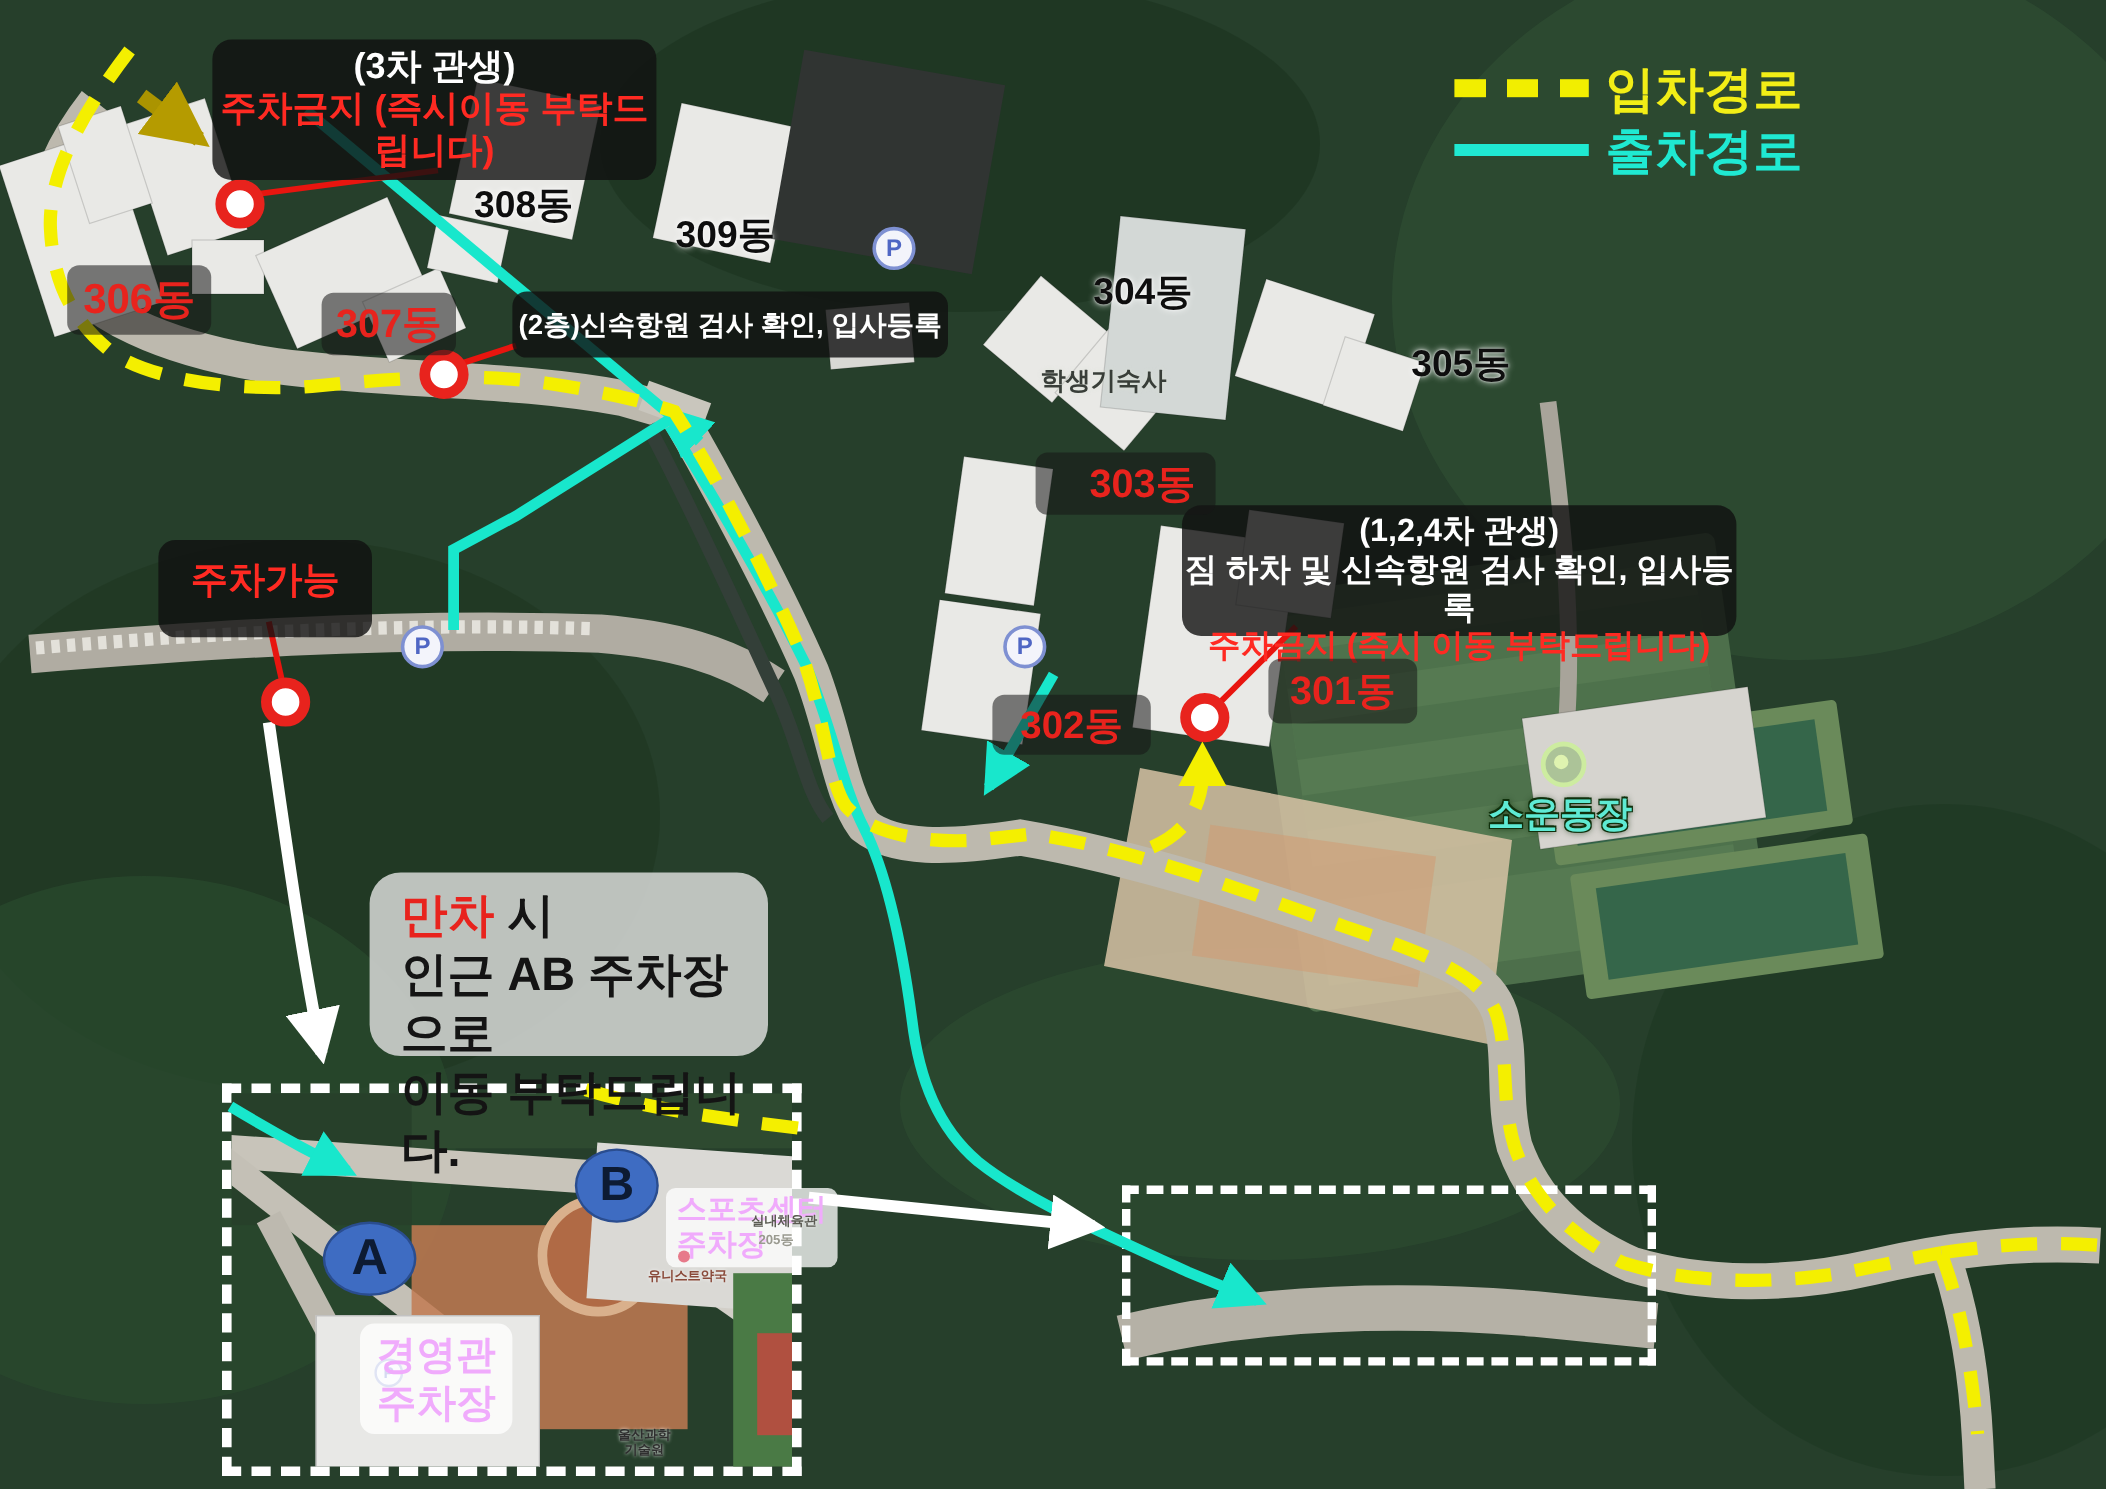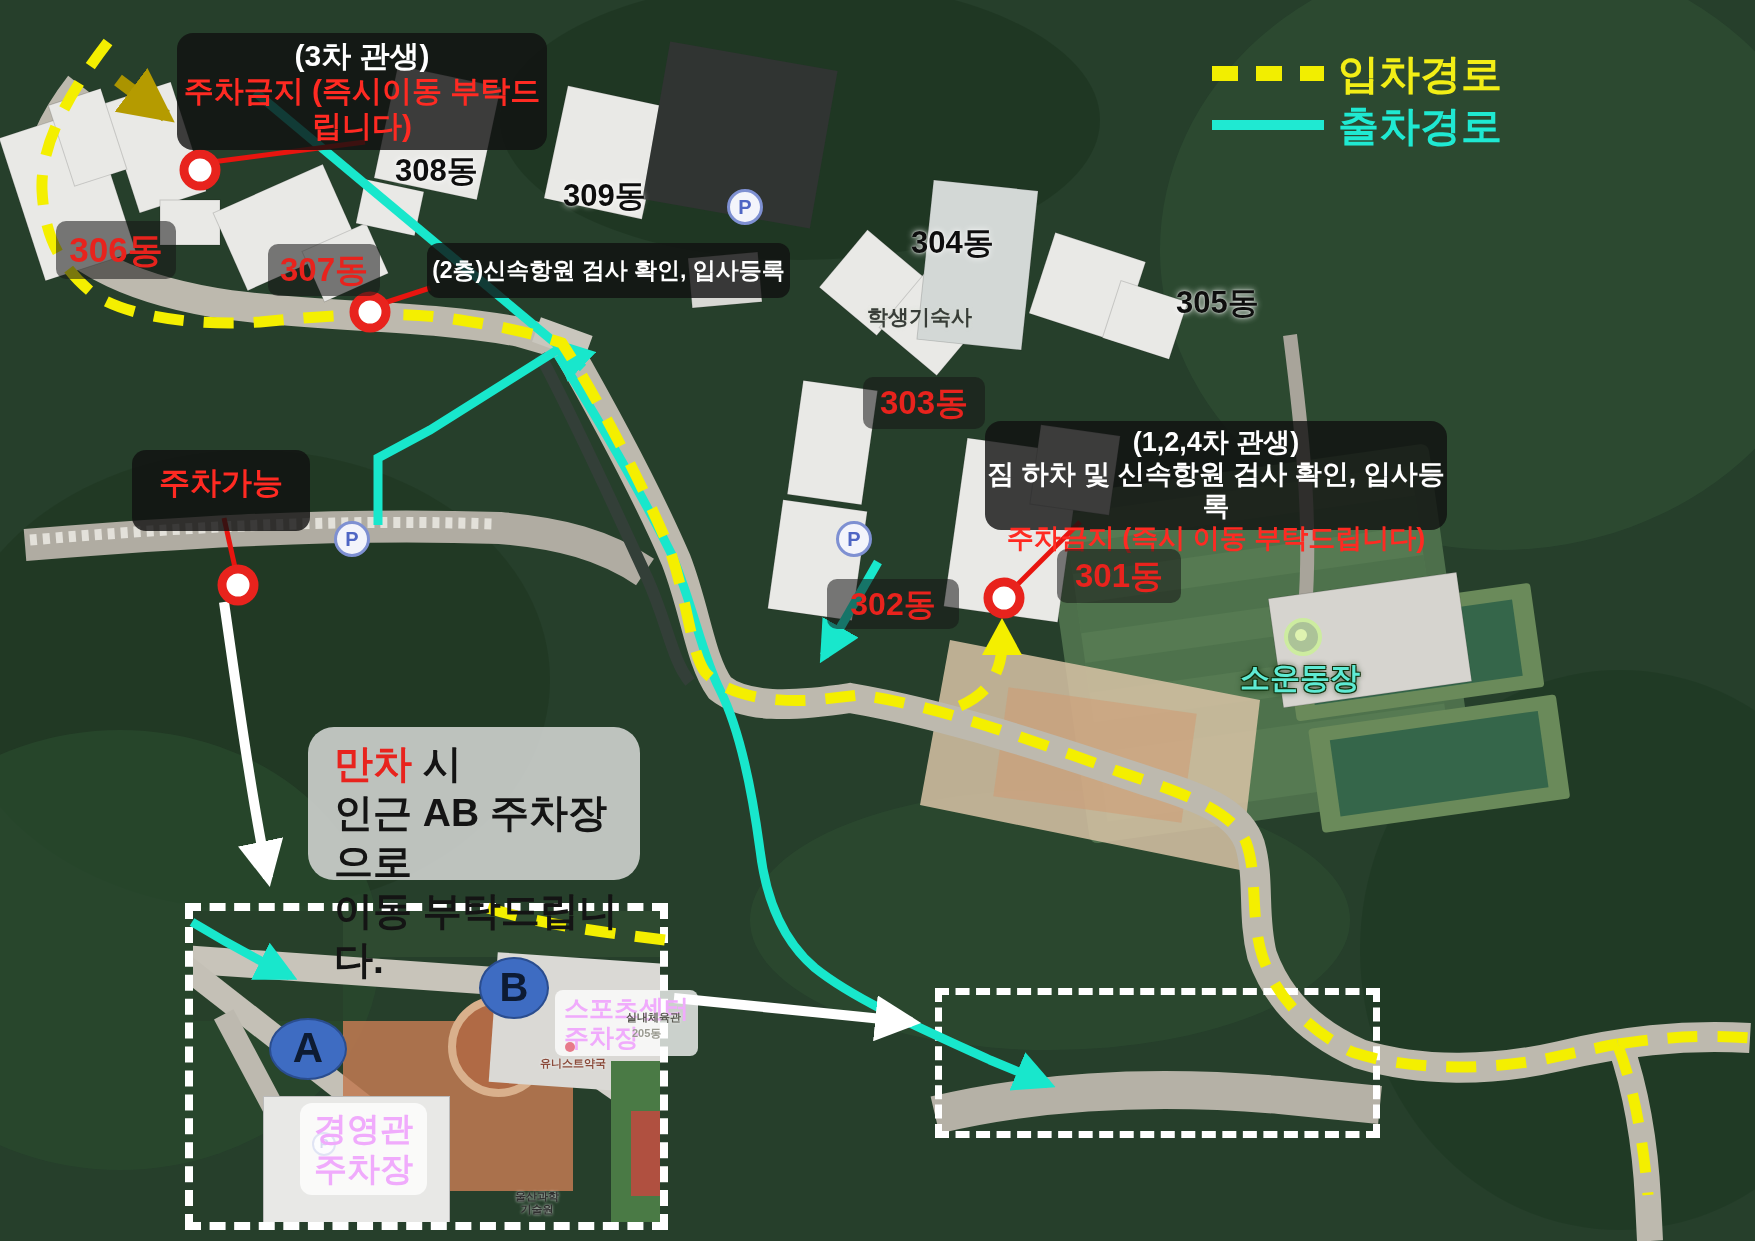--- a/index.html
+++ b/index.html
@@ -235,21 +235,21 @@
   <div class="abs graybox" style="left:308px;top:727px;width:332px;height:153px;font-size:39px;line-height:49px;padding:12px 0 0 26px;box-sizing:border-box;">
     <div>
       <span class="red">만차</span><span> 시</span>
     </div>
     <div>인근 AB 주차장으로</div>
     <div>이동 부탁드립니다.</div>
   </div>
 
   <div class="abs pill-red" style="left:56px;top:221px;width:120px;height:58px;font-size:35px;line-height:58px;">306동</div>
   <div class="abs pill-red" style="left:268px;top:244px;width:112px;height:52px;font-size:33px;line-height:52px;">307동</div>
-  <div class="abs pill-red" style="left:863px;top:377px;width:122px;height:52px;font-size:33px;line-height:52px;">303동</div>
+  <div class="abs pill-red" style="left:863px;top:377px;width:122px;height:52px;font-size:33px;line-height:52px;padding-left:28px;">303동</div>
   <div class="abs pill-red" style="left:827px;top:579px;width:132px;height:50px;font-size:32px;line-height:50px;">302동</div>
   <div class="abs pill-red" style="left:1057px;top:549px;width:124px;height:54px;font-size:33px;line-height:54px;">301동</div>
 
   <div class="abs lbl-black" style="left:395px;top:150px;font-size:31px;">308동</div>
   <div class="abs lbl-black" style="left:563px;top:175px;font-size:31px;">309동</div>
   <div class="abs lbl-black" style="left:911px;top:222px;font-size:31px;">304동</div>
   <div class="abs lbl-black" style="left:1176px;top:282px;font-size:31px;">305동</div>
 
   <div class="abs lbl-map" style="left:867px;top:303px;font-size:21px;">학생기숙사</div>
 

